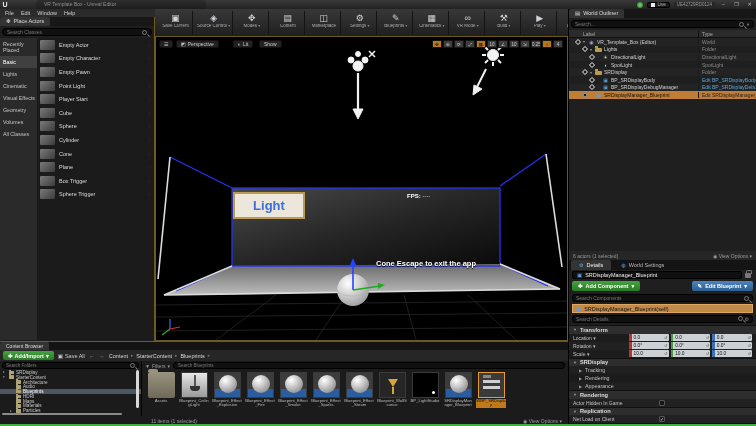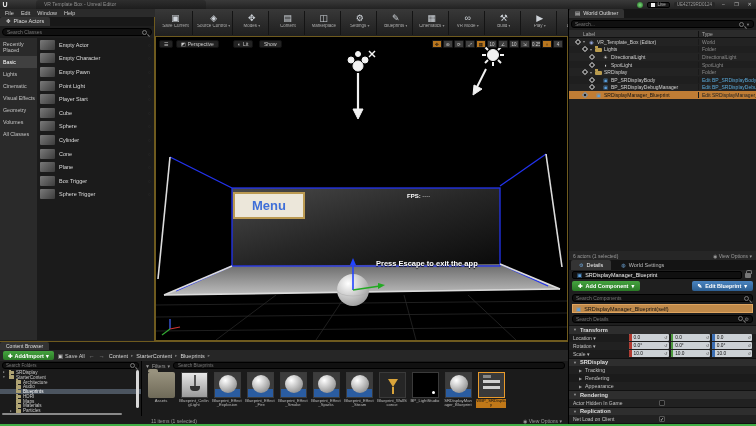--- a/index.html
+++ b/index.html
@@ -458,23 +458,23 @@
         <span class="snap on">▦</span>
         <span class="snap">10</span>
         <span class="snap">∠</span>
         <span class="snap">10</span>
         <span class="snap">⇲</span>
         <span class="snap">0.25</span>
         <span class="snap on">⌖</span>
         <span class="snap">4</span>
       </span>
 
-    <div class="menu-widget">Menu</div>
+    <div class="menu-widget">Light</div>
     <div class="fps"><span>FPS:</span> <span class="fv">----</span></div>
-    <div class="escape-text">Press Escape to exit the app</div>
+    <div class="escape-text">Cone Escape to exit the app</div>
   </div>
 
   <div class="abs outliner">
     <div class="ol-tabrow">
         <span class="ol-tab">
           <span>▤</span>
           <span>World Outliner</span>
         </span>
       </div>
     <div class="ol-search">

